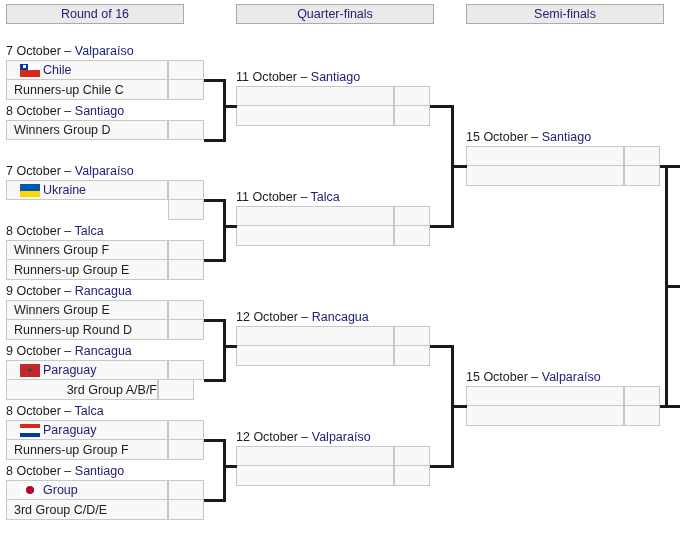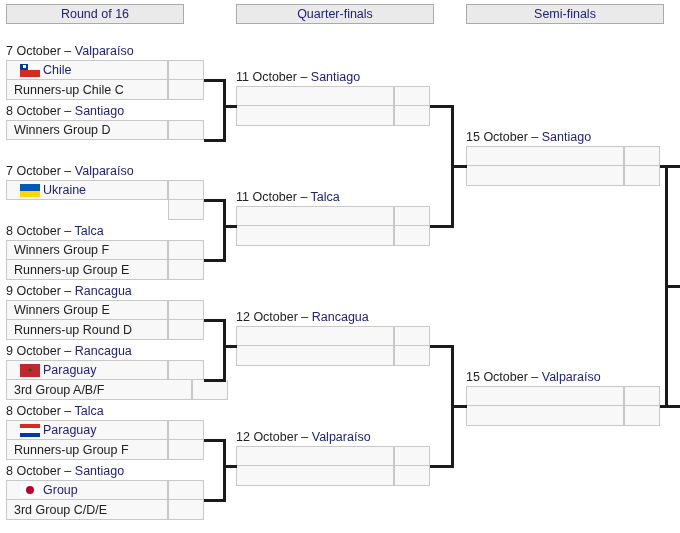--- a/index.html
+++ b/index.html
@@ -205,21 +205,21 @@
     <div class="row">
       <div class="cell team has-flag" style="width:162px;">
         <span class="flag flag-morocco">
             <span class="star"></span>
           </span>
         <span class="team-name">Paraguay</span>
       </div>
       <div class="cell score" style="width:36px;"></div>
     </div>
     <div class="row">
-      <div class="cell team" style="width:186px;">
+      <div class="cell team" style="width:152px;justify-content:flex-end;">
         <span class="team-name">3rd Group A/B/F</span>
       </div>
       <div class="cell score" style="width:36px;"></div>
     </div>
   </div>
 
   <div class="meta" style="left:6px;top:404px;">
     <span>8 October</span><span> – </span><span class="venue">Talca</span>
   </div>
   <div class="match" style="left:6px;top:420px;">

